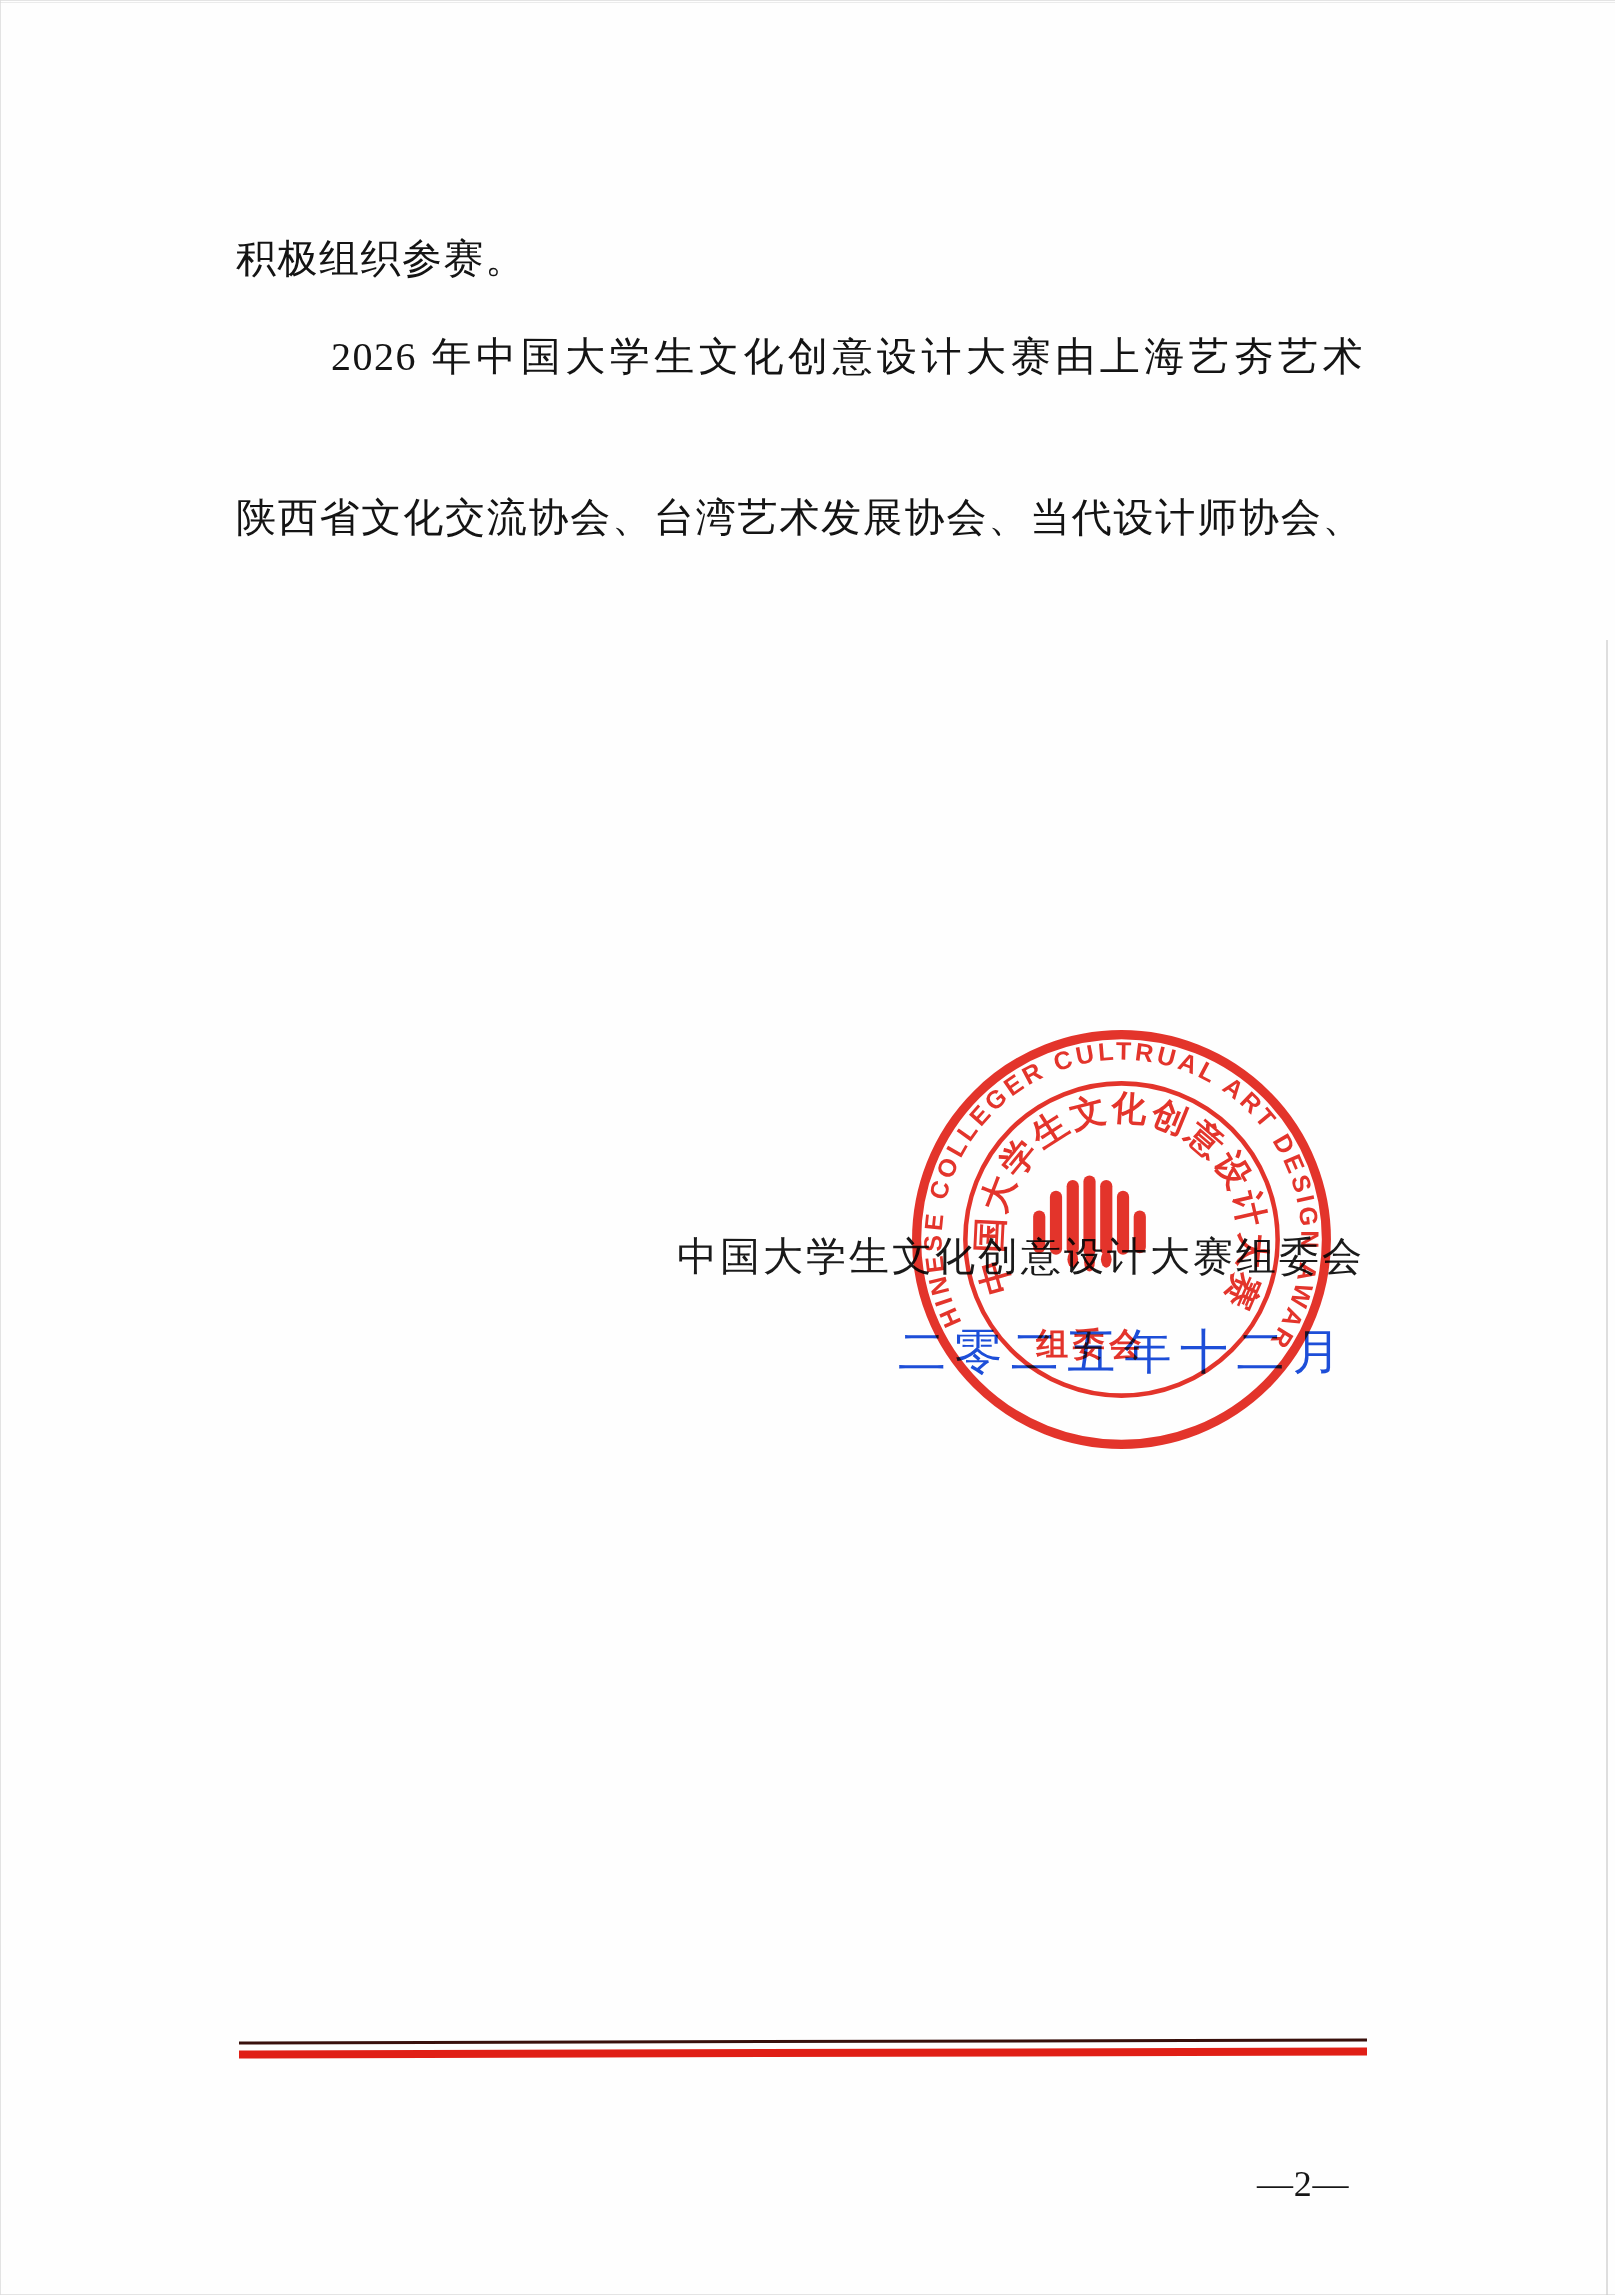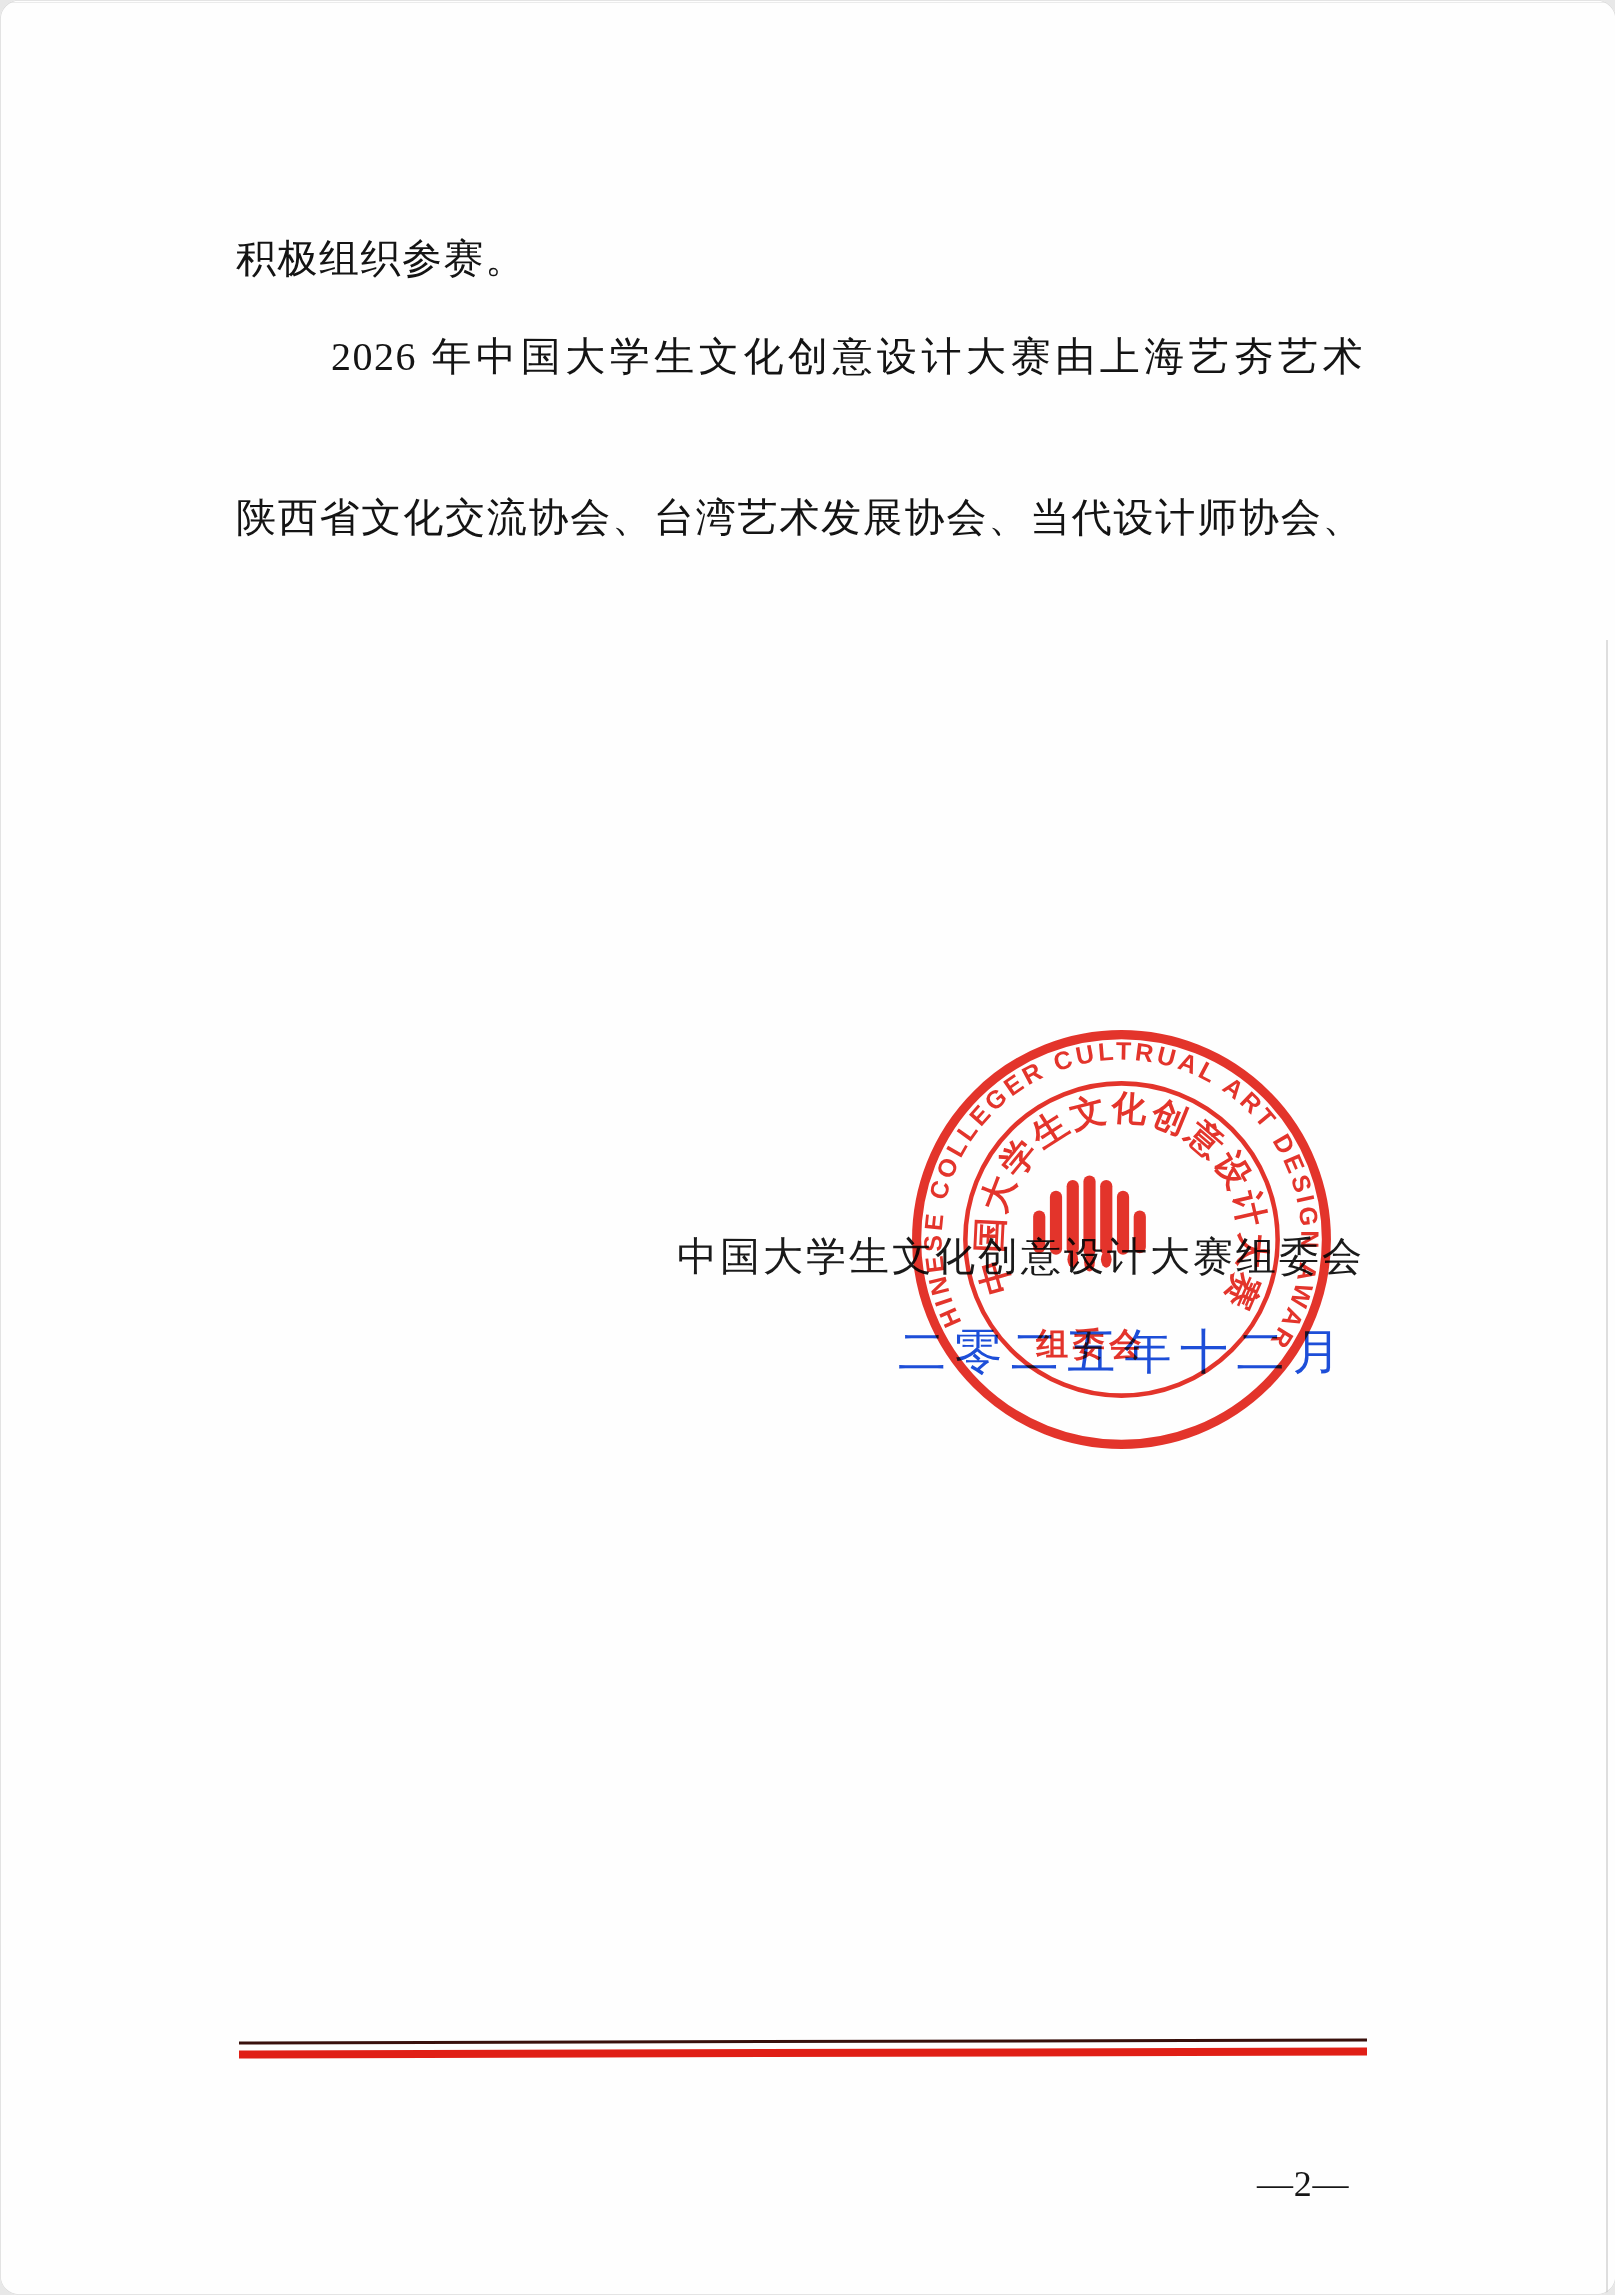--- a/index.html
+++ b/index.html
@@ -3,21 +3,20 @@
 <meta charset="utf-8">
 <style>
   html,body{margin:0;padding:0;background:#e8e8e8;}
   .page{
     position:relative;
     width:1616px;height:2295px;
     background:#fefefe;
     overflow:hidden;
     font-family:"Liberation Serif", serif;
     box-shadow:inset 0 0 0 0.8px #dcdcdc;
-    border-radius:19px;
   }
   
   .scan-edge-right{position:absolute;right:7.6px;top:640px;width:2.3px;height:1655px;background:#c8c8c8;opacity:.6;}
   .scan-edge-top{position:absolute;left:0;top:1.5px;width:100%;height:1.5px;background:#d8d8d8;opacity:.5;}
 
   .bl{
     position:absolute;left:236px;width:1128px;
     font-size:40px;line-height:46px;color:#141414;
     letter-spacing:1.5px;word-break:keep-all;white-space:nowrap;
   }

